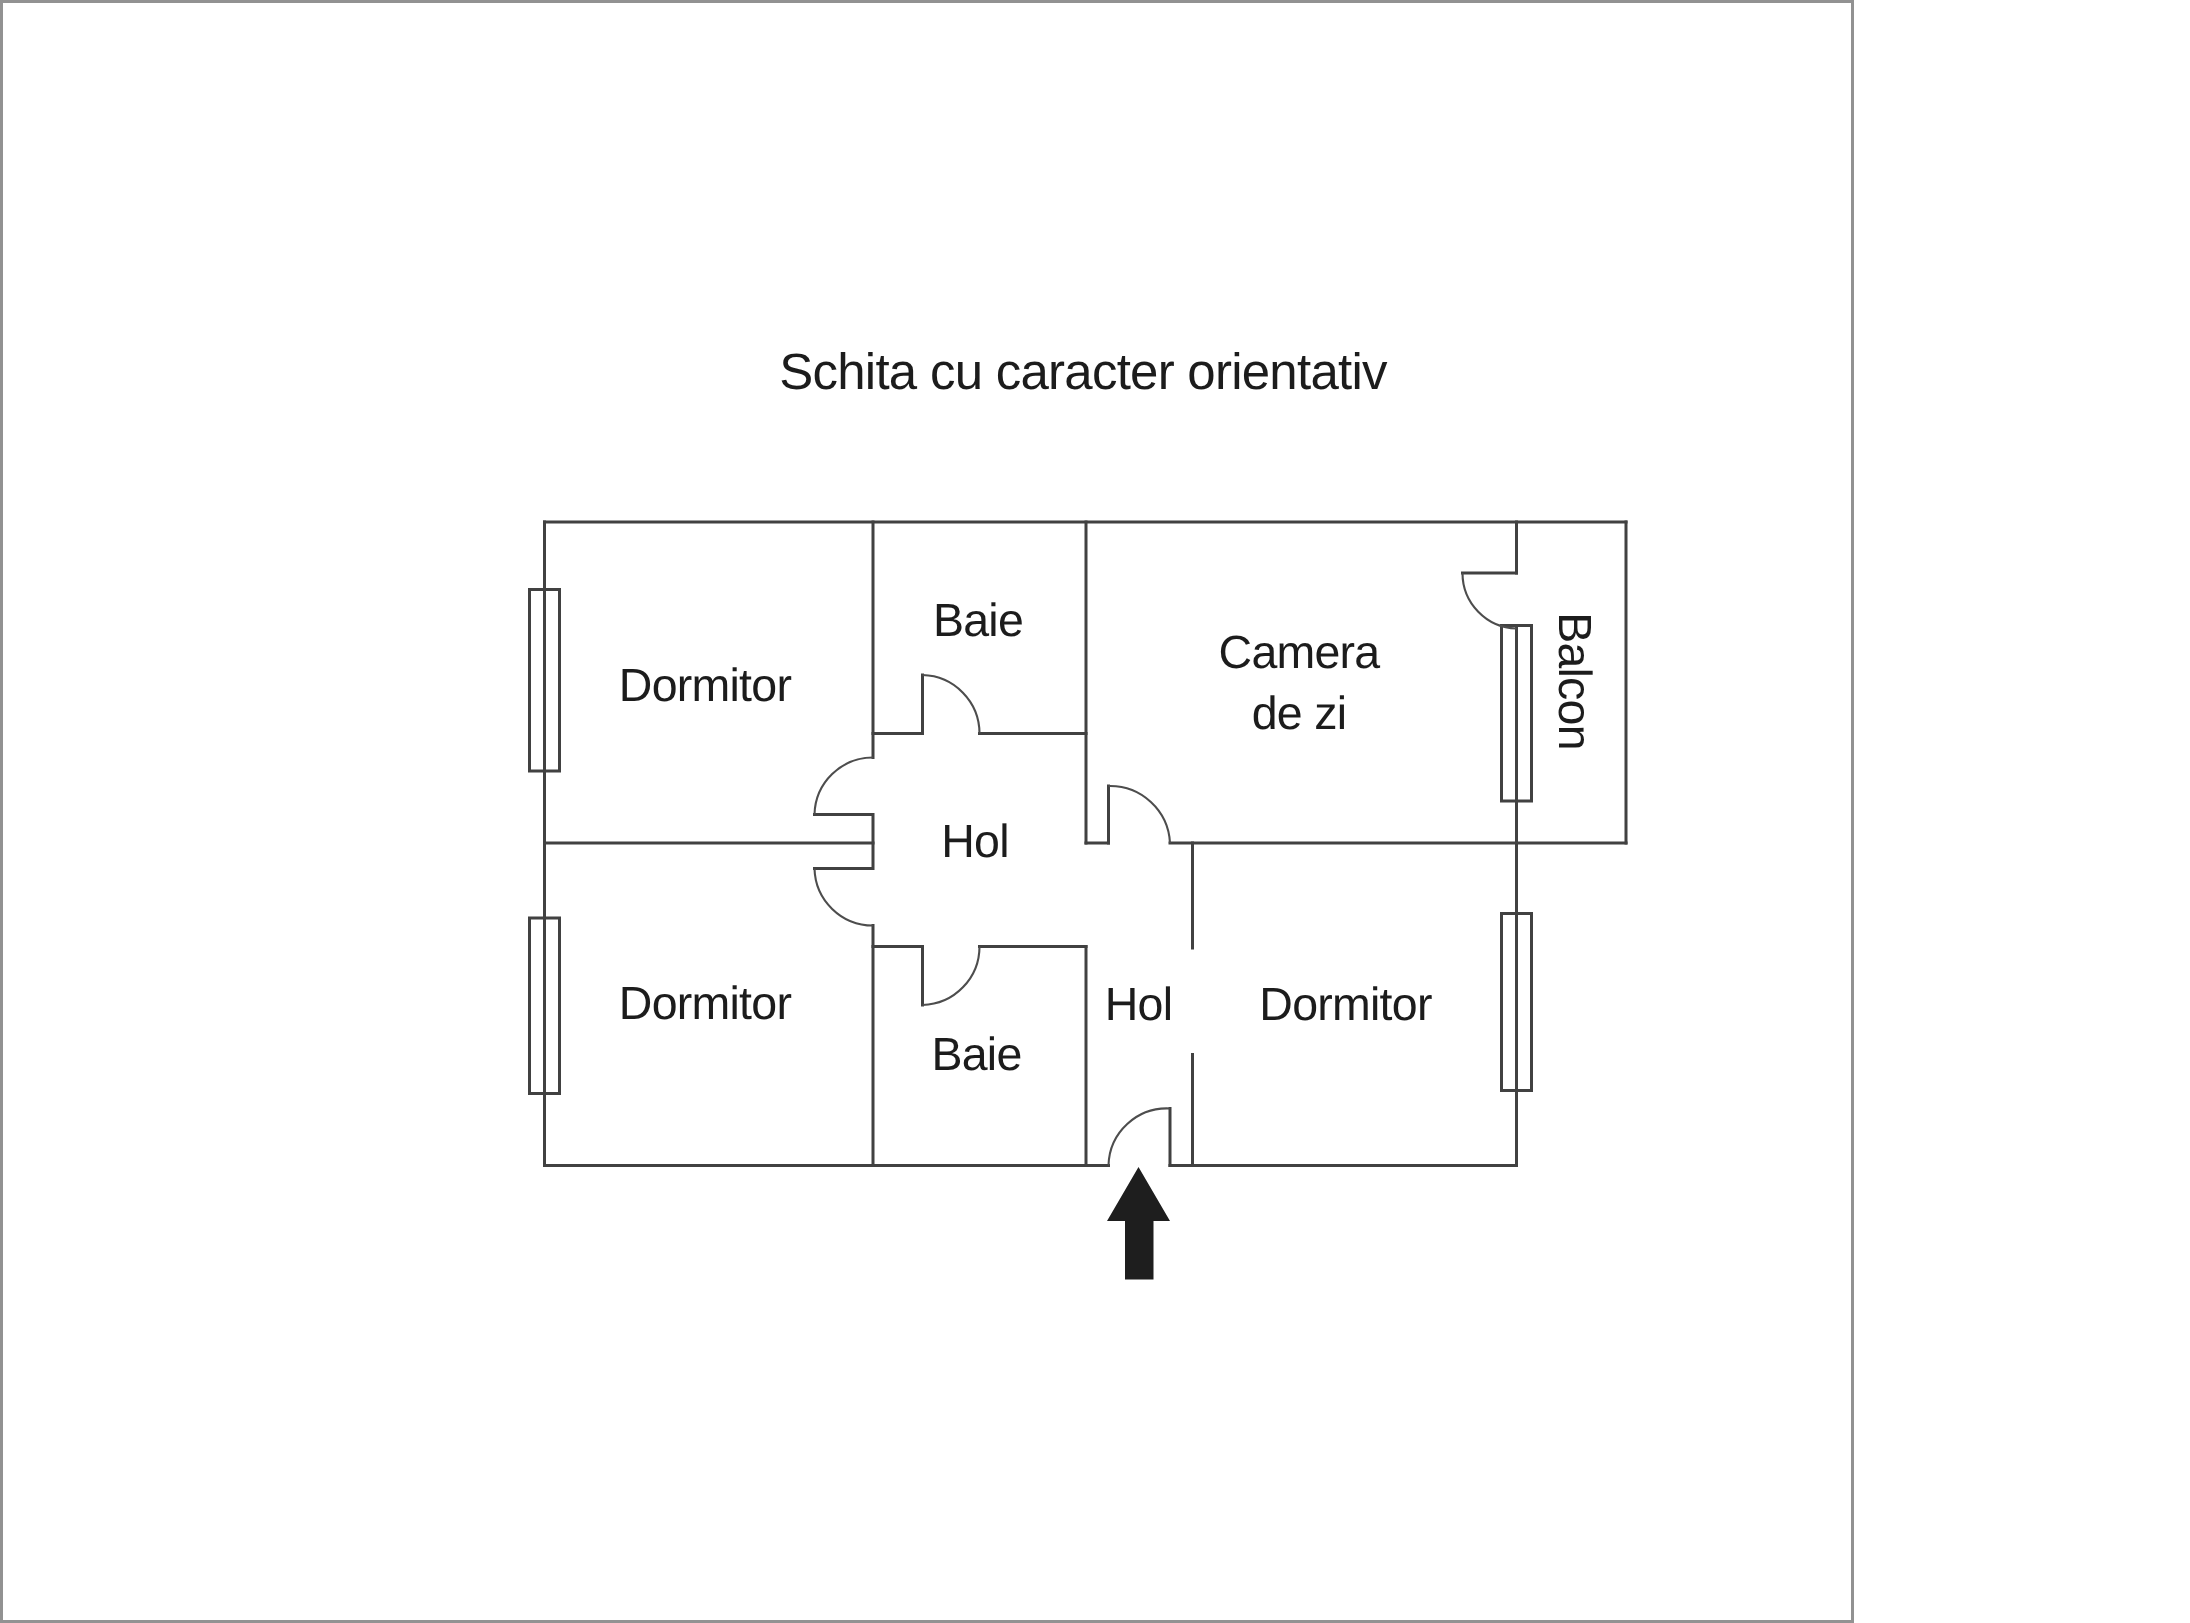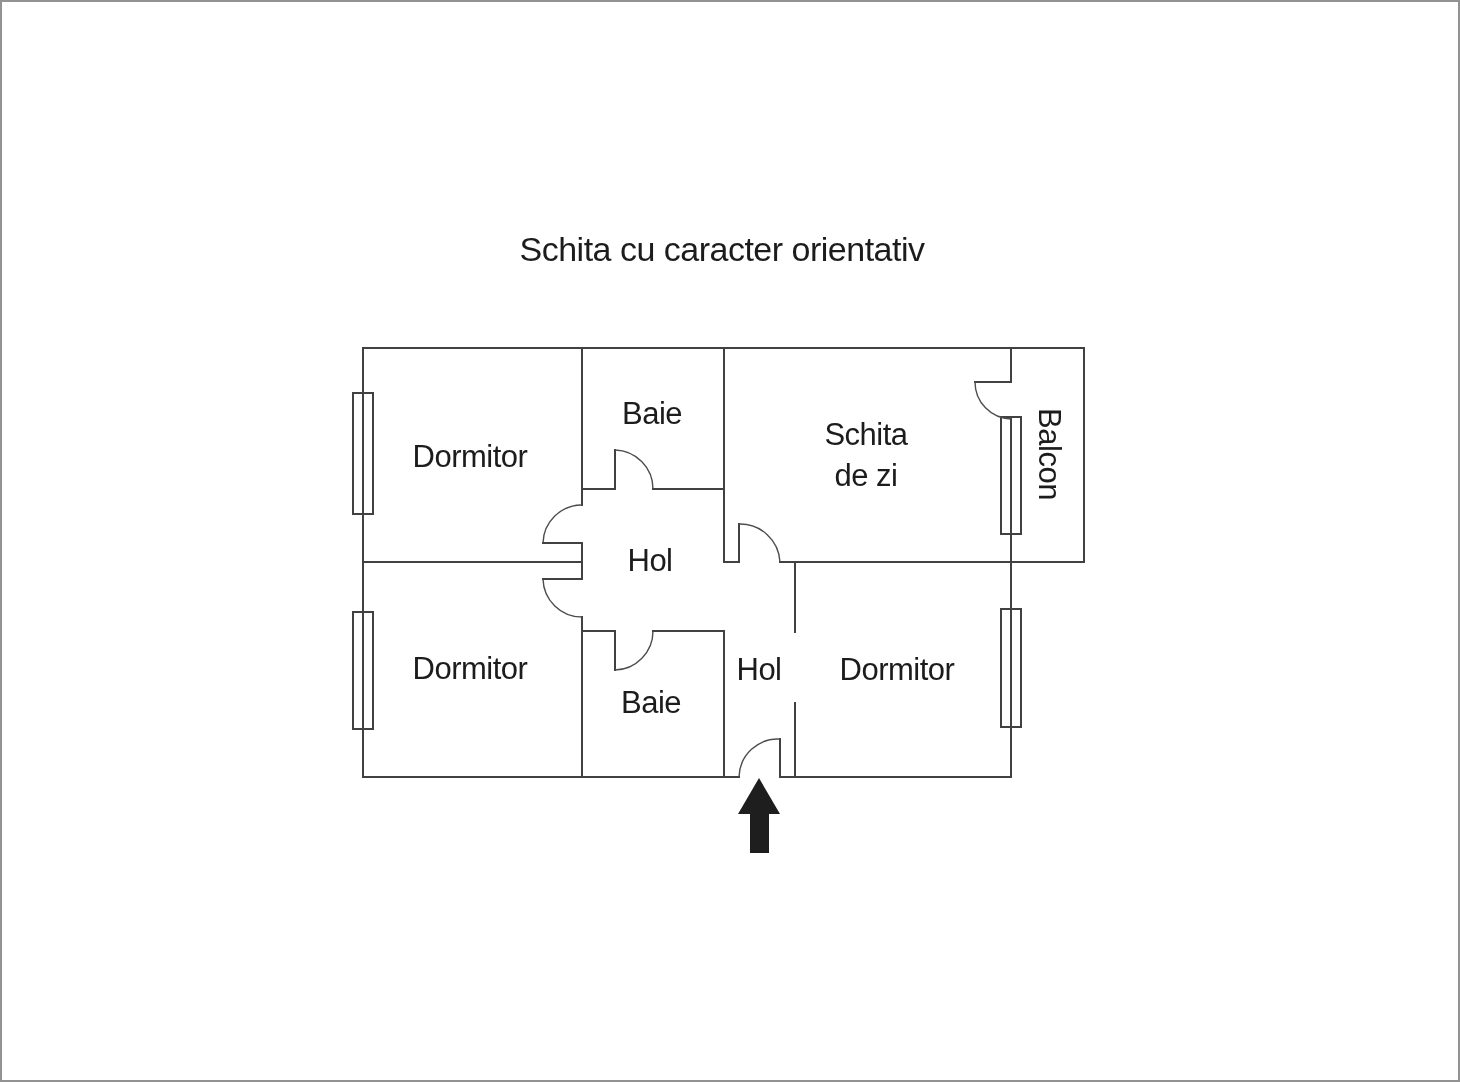--- a/index.html
+++ b/index.html
@@ -2,21 +2,21 @@
 <html><head>
 <meta charset="utf-8">
 <style>
   html, body {
     margin: 0;
     padding: 0;
     background: #ffffff;
   }
   .page {
     position: relative;
-    width: 1460px;
+    width: 1236px;
     height: 1082px;
     box-sizing: border-box;
     border: 2px solid #929292;
     background: #ffffff;
     overflow: hidden;
     font-family: "Liberation Sans", "DejaVu Sans", sans-serif;
     color: #1f1f1f;
   }
   .plan-svg {
     position: absolute;
@@ -106,21 +106,21 @@
 
     <polygon fill="#1e1e1e" points="757,776 778,812 767,812 767,851 748,851 748,812 736,812"></polygon>
   </svg>
 
   <div>
     <div class="room-label" style="left:468px; top:455px;">Dormitor</div>
 
     <div class="room-label" style="left:650px; top:412px;">Baie</div>
 
     <div class="room-label" style="left:864px; top:453px;">
-      <div class="line">Schita</div>
+      <div class="line">Camera</div>
       <div class="line">de zi</div>
     </div>
 
     <div class="room-label rotated" style="left:1047px; top:452px;">Balcon</div>
 
     <div class="room-label" style="left:648px; top:559px;">Hol</div>
 
     <div class="room-label" style="left:468px; top:667px;">Dormitor</div>
 
     <div class="room-label" style="left:649px; top:701px;">Baie</div>

